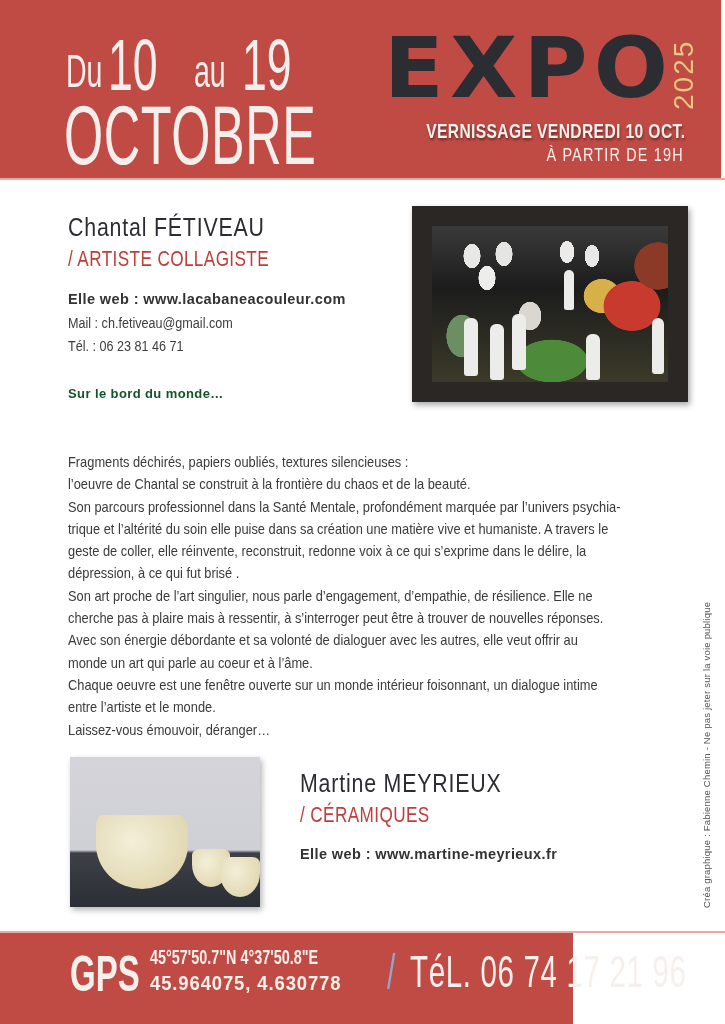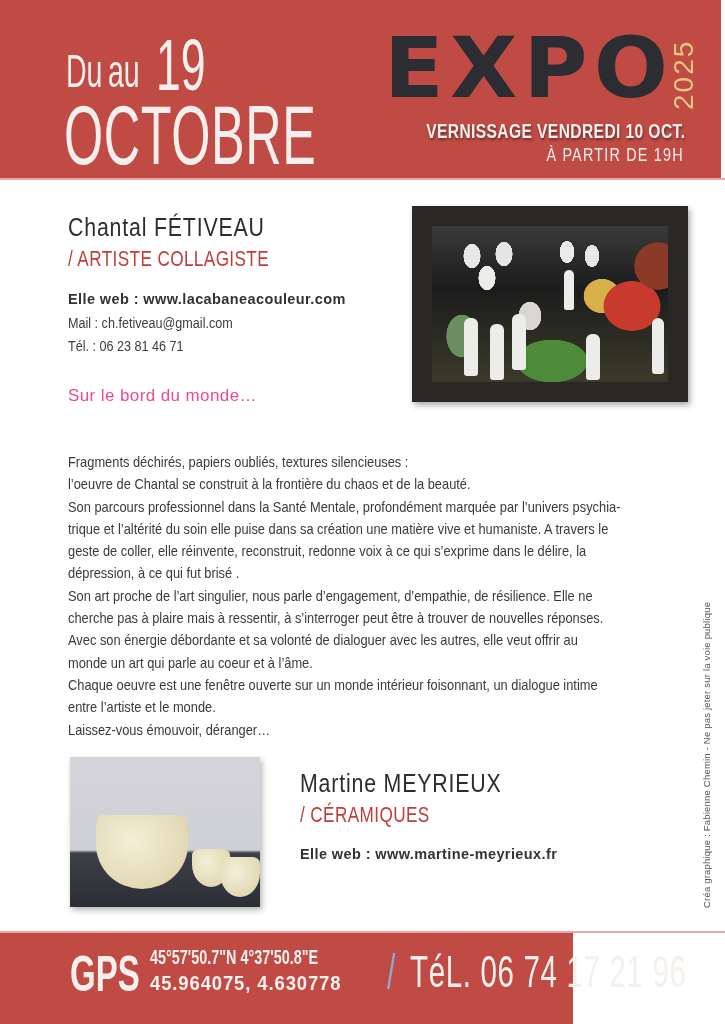--- a/index.html
+++ b/index.html
@@ -44,21 +44,21 @@
       radial-gradient(circle 26px at 226px 40px, #8a3a26 90%, transparent 92%),
       radial-gradient(ellipse 40px 35px at 200px 80px, #c83a2e 70%, transparent 72%),
       radial-gradient(ellipse 30px 28px at 170px 70px, #d8b04a 60%, transparent 62%),
       radial-gradient(ellipse 50px 30px at 120px 135px, #4d8a3a 70%, transparent 72%),
       radial-gradient(ellipse 22px 30px at 30px 110px, #6b8f63 70%, transparent 72%),
       radial-gradient(ellipse 16px 20px at 98px 90px, #d9d7cf 70%, transparent 72%),
       linear-gradient(180deg, #3a3a3a 0%, #1c1c1c 40%, #3b3a2a 100%);
   }
   .fig { position: absolute; background: #ececea; border-radius: 6px 6px 3px 3px; }
 
-  .a1-sub { position: absolute; left: 68px; top: 386px; font-size: 17px; font-weight: normal; color: #ec4899; letter-spacing: 0.4px; }
+  .a1-sub { position: absolute; left: 68px; top: 386px; font-size: 13px; font-weight: bold; color: #14532d; letter-spacing: 0.4px; }
   .body-text { position: absolute; left: 68px; top: 411px; width: 620px; font-size: 14.2px; line-height: 22.3px; color: #3a3a3a; margin-top: 40px; }
   .body-text p { white-space: nowrap; transform: scaleX(0.905); transform-origin: left top; }
 
   
   .ceramic { position: absolute; left: 70px; top: 757px; width: 190px; height: 150px; background: linear-gradient(180deg, #d4d4da 0%, #cfcfd6 62%, #3e4048 64%, #2c2e35 100%); box-shadow: 2px 3px 6px rgba(0,0,0,0.3); overflow: hidden; }
   .bowl { position: absolute; background: radial-gradient(ellipse at 40% 35%, #f3efd8, #e2d9b4 70%, #c9bf98 100%); }
   .a2-name { position: absolute; left: 300px; top: 768px; font-size: 26px; color: #2c2d33; transform: scaleX(0.82); transform-origin: left top; white-space: nowrap; letter-spacing: 1px; }
   .a2-role { position: absolute; left: 300px; top: 802px; font-size: 22px; color: #c03d3a; transform: scaleX(0.78); transform-origin: left top; white-space: nowrap; letter-spacing: 0.5px; }
   .a2-web { position: absolute; left: 300px; top: 846px; }
 
@@ -73,20 +73,21 @@
   .slash { position: absolute; left: 387px; top: 14px; font-size: 50px; color: #8fa7cc; line-height: 1; transform: scaleX(0.6); transform-origin: left top; }
   .tel { position: absolute; left: 410px; top: 17px; font-size: 44px; color: #f6f0ed; transform: scaleX(0.67); transform-origin: left top; white-space: nowrap; line-height: 1; letter-spacing: 1px; }
 </style>
 </head>
 <body>
 
 <div class="header">
   <div class="date-block">
     <div class="date-row1">
       <span class="w-du"><span class="small">Du</span></span>
+      <span class="w-10"><span class="big">10</span></span>
       <span class="w-au"><span class="small">au</span></span>
       <span class="w-19"><span class="big">19</span></span>
     </div>
     <div class="date-row2">OCTOBRE</div>
   </div>
   <div class="expo">EXPO</div>
   <div class="year">2025</div>
   <div class="vern">VERNISSAGE VENDREDI 10 OCT.</div>
   <div class="vern2">À  PARTIR DE 19H</div>
 </div>

